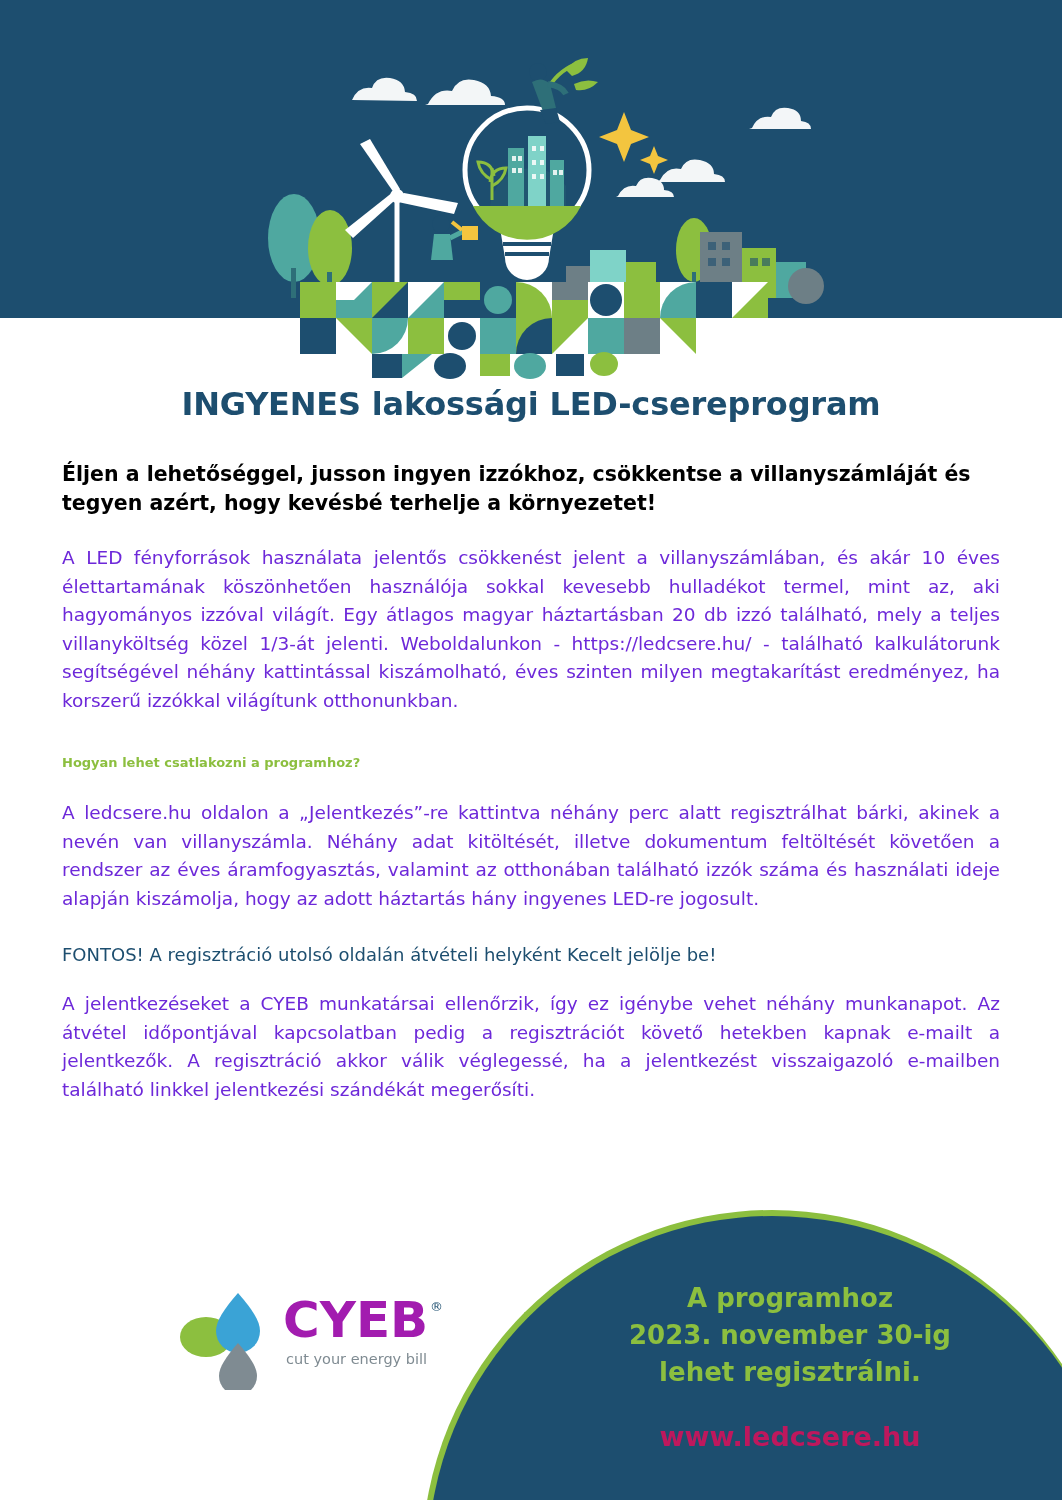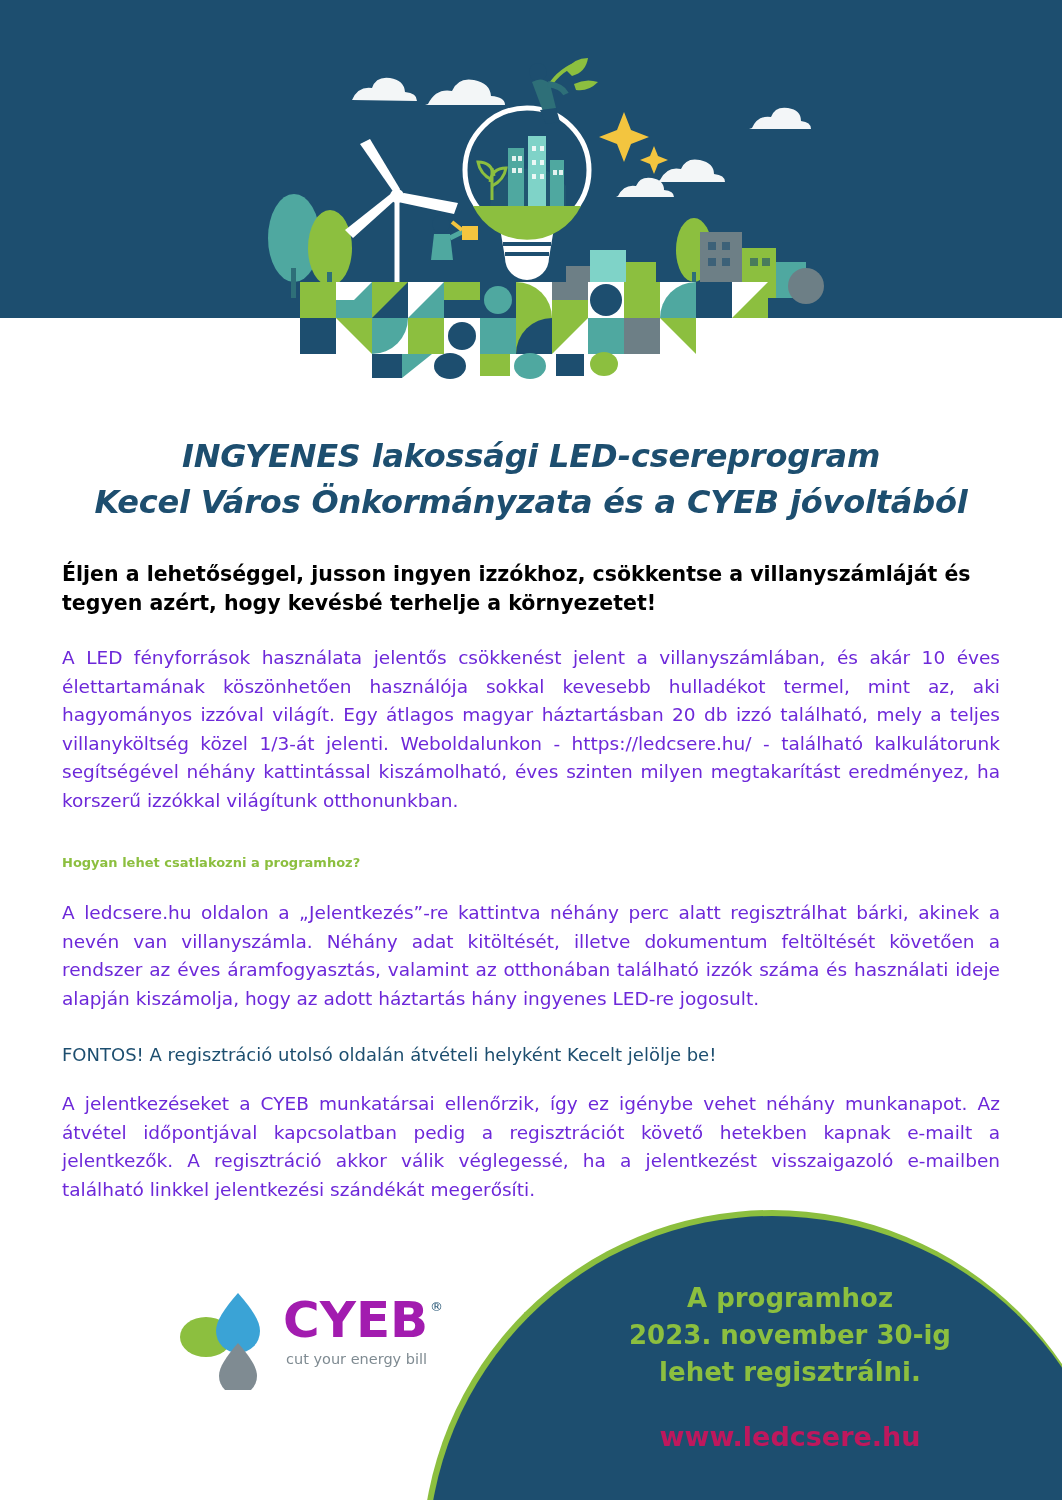--- a/index.html
+++ b/index.html
@@ -34,22 +34,21 @@
   
   .content {
     position: relative;
     padding: 0 62px;
     box-sizing: border-box;
     width: 1062px;
   }
 
   .title-block {
     text-align: center;
-    margin-top: 116px;
-    font-style: italic;
+    margin-top: 64px;
   }
   .title-line {
     color: #1d4e6f;
     font-weight: bold;
     letter-spacing: -0.2px;
   }
   .title-line.l1 { font-size: 32px; line-height: 44px; }
   .title-line.l2 { font-size: 32px; line-height: 48px; }
 
   .lead {
@@ -329,21 +328,20 @@
   <rect x="480" y="36" width="30" height="22" fill="#8cbf3f"></rect>
   <ellipse cx="530" cy="48" rx="16" ry="13" fill="#4fa8a0"></ellipse>
   <rect x="556" y="36" width="28" height="22" fill="#1d4e6f"></rect>
   <ellipse cx="604" cy="46" rx="14" ry="12" fill="#8cbf3f"></ellipse>
 </svg>
 
 <div class="content">
 
   <div class="title-block">
     <div class="title-line l1">INGYENES lakossági LED-csereprogram</div>
-    <div class="title-line l2">Kecel Város Önkormányzata és a CYEB jóvoltából</div>
   </div>
 
   <div class="lead">Éljen a lehetőséggel, jusson ingyen izzókhoz, csökkentse a villanyszámláját és tegyen azért, hogy kevésbé terhelje a környezetet!</div>
 
   <div class="para first">A LED fényforrások használata jelentős csökkenést jelent a villanyszámlában, és akár 10 éves élettartamának köszönhetően használója sokkal kevesebb hulladékot termel, mint az, aki hagyományos izzóval világít. Egy átlagos magyar háztartásban 20 db izzó található, mely a teljes villanyköltség közel 1/3-át jelenti. Weboldalunkon - https://ledcsere.hu/ - található kalkulátorunk segítségével néhány kattintással kiszámolható, éves szinten milyen megtakarítást eredményez, ha korszerű izzókkal világítunk otthonunkban.</div>
 
   <div class="subhead">Hogyan lehet csatlakozni a programhoz?</div>
 
   <div class="para">A ledcsere.hu oldalon a „Jelentkezés”-re kattintva néhány perc alatt regisztrálhat bárki, akinek a nevén van villanyszámla. Néhány adat kitöltését, illetve dokumentum feltöltését követően a rendszer az éves áramfogyasztás, valamint az otthonában található izzók száma és használati ideje alapján kiszámolja, hogy az adott háztartás hány ingyenes LED-re jogosult.</div>
 

